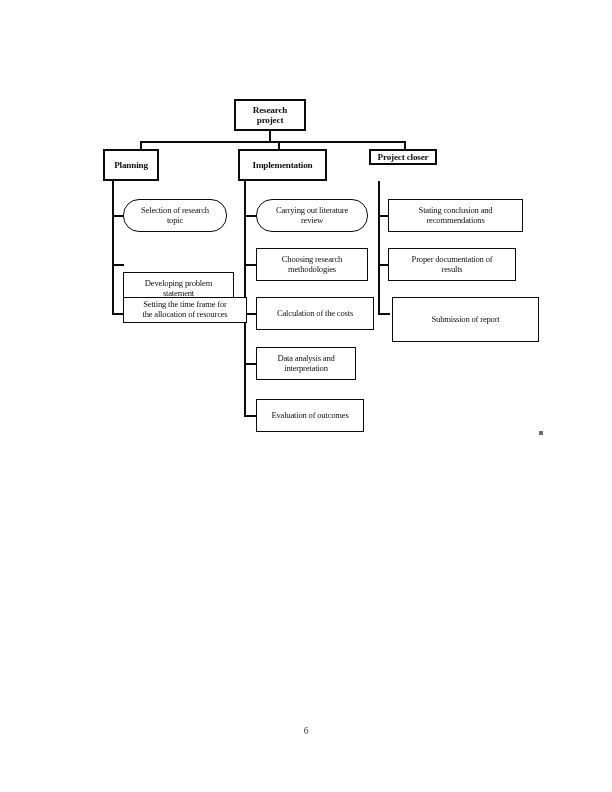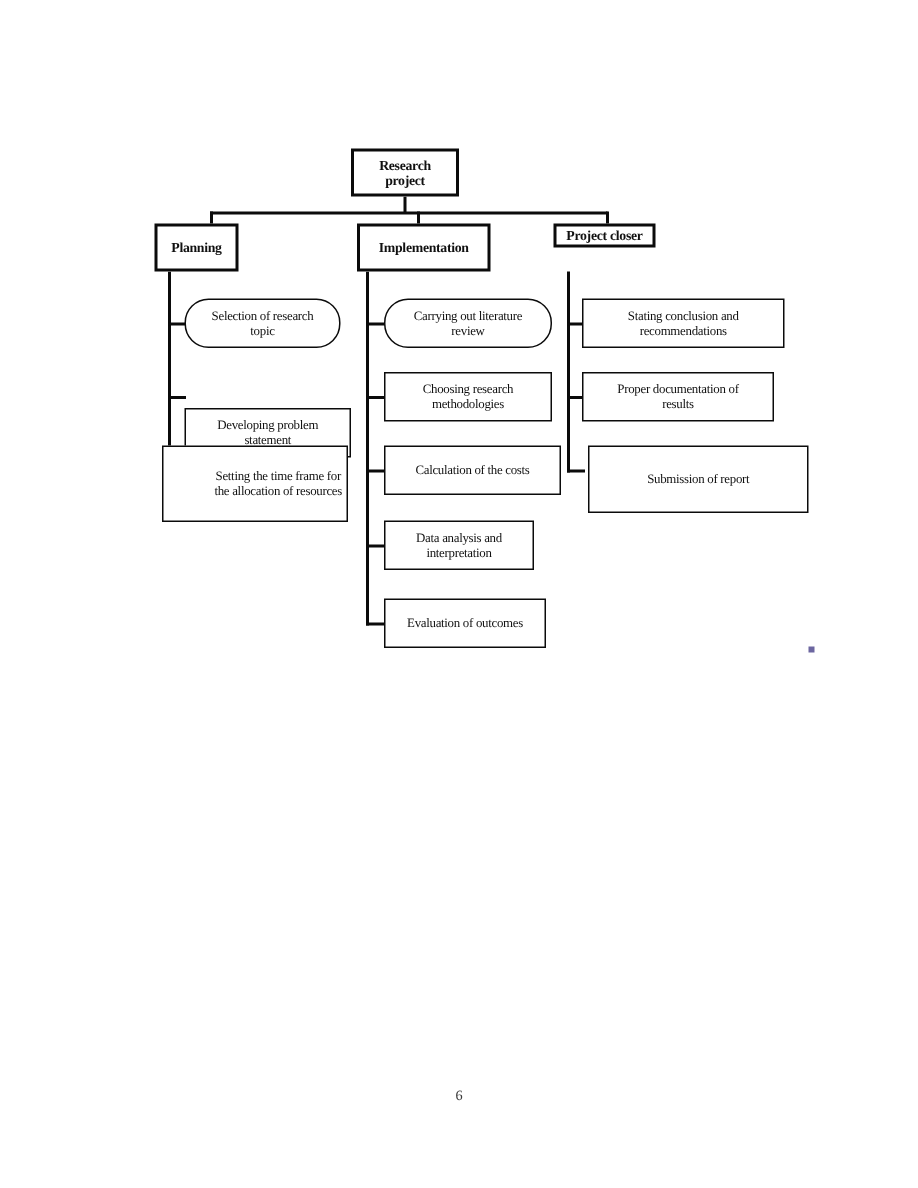--- a/index.html
+++ b/index.html
@@ -120,21 +120,21 @@
       <span>Selection of research</span><br>
       <span>topic</span>
     </span>
   </div>
   <div class="node lvl3" style="left:123px;top:248px;width:111px;height:33px;margin-top:24px;">
     <span>
       <span>Developing problem</span><br>
       <span>statement</span>
     </span>
   </div>
-  <div class="node lvl3" style="left:108px;top:297px;width:124px;height:51px;justify-content:flex-end;">
+  <div class="node lvl3" style="left:123px;top:297px;width:124px;height:26px;">
     <span>
       <span>Setting the time frame for</span><br>
       <span>the allocation of resources</span>
     </span>
   </div>
 
   <div class="line v" style="left:244px;top:181px;height:236px;"></div>
   <div class="line h" style="left:244px;top:215px;width:13px;"></div>
   <div class="line h" style="left:244px;top:264px;width:13px;"></div>
   <div class="line h" style="left:244px;top:313px;width:13px;"></div>

